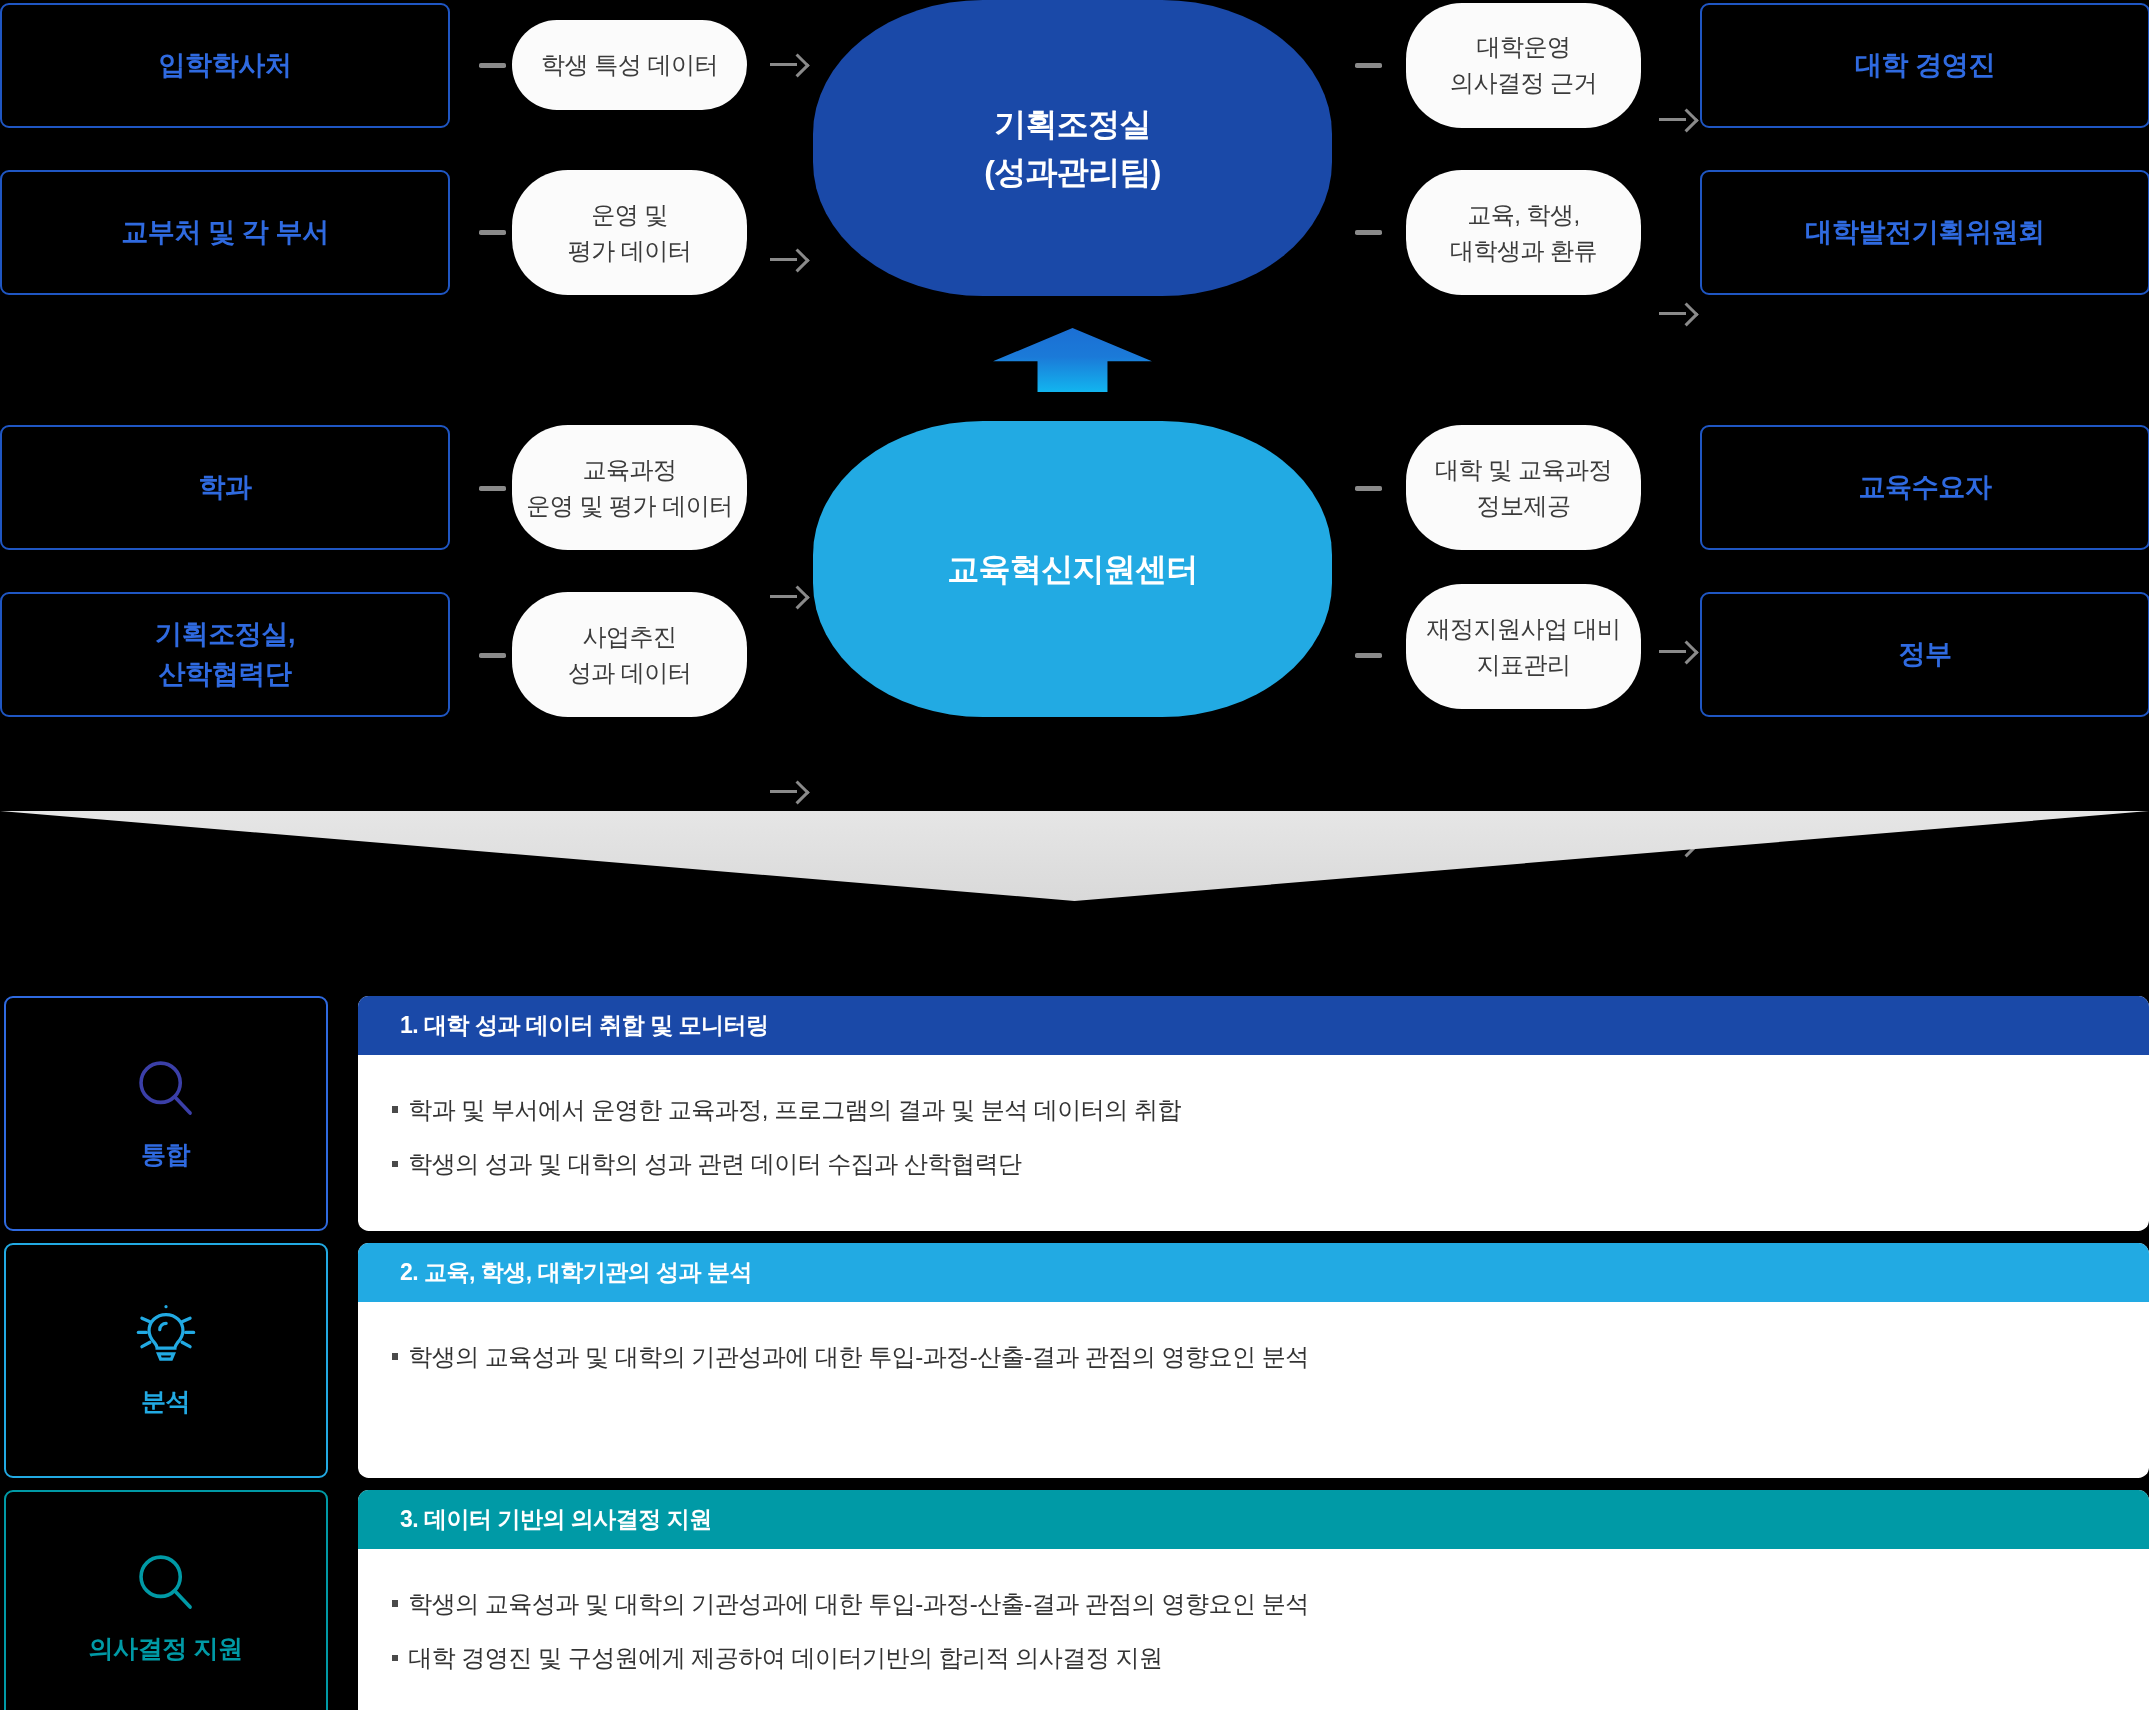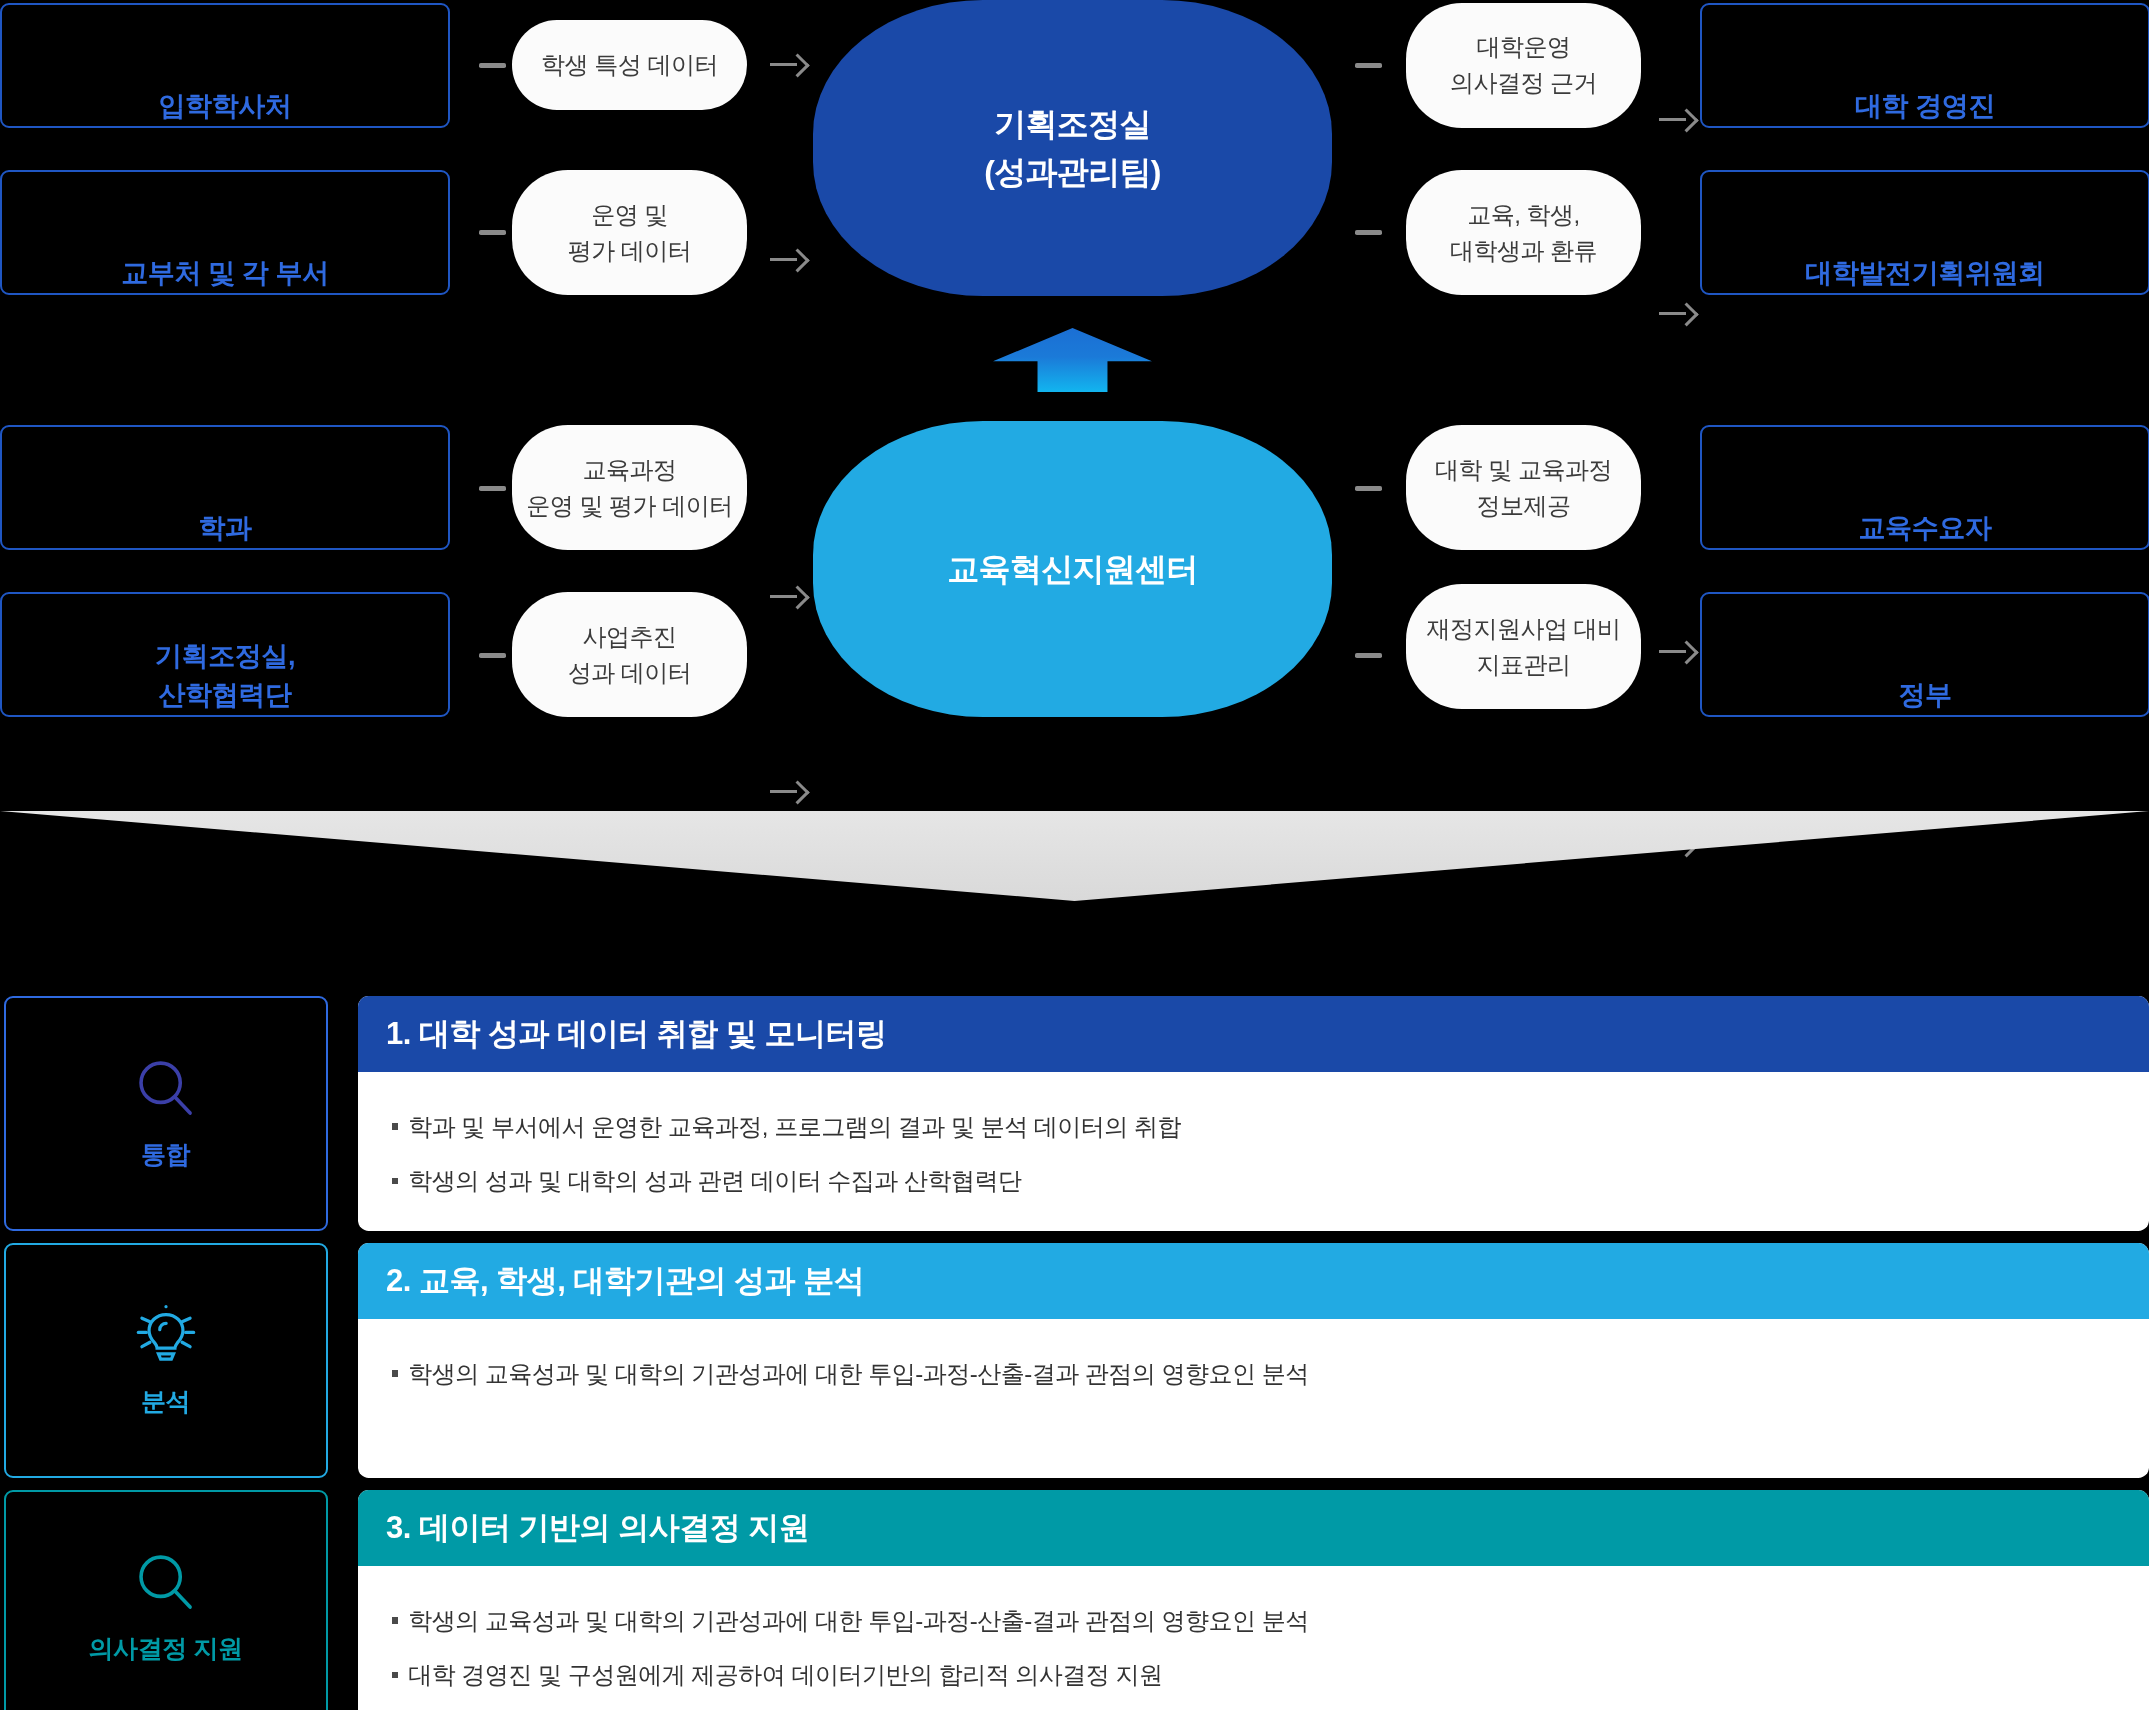--- a/index.html
+++ b/index.html
@@ -12,21 +12,21 @@
   #root { position: relative; width: 2149px; height: 1711px; }
 
   
   .abs { position: absolute; }
 
   
   .entity-box {
     border: 2.7px solid #1f56c3;
     border-radius: 9px;
     background: #000;
-    display: flex; align-items: flex-end; justify-content: center;
+    display: flex; align-items: center; justify-content: center;
     text-align: center;
   }
   .entity-label {
     color: #2f6ae0;
     font-weight: bold;
     font-size: 27px;
     line-height: 1.45;
     letter-spacing: -0.4px;
   }
 
@@ -97,23 +97,23 @@
     gap: 12.5px;
   }
   .icon-card-label { font-weight: bold; font-size: 25px; letter-spacing: -0.4px; }
 
   
   .step-card {
     border-radius: 10.7px; overflow: hidden; background: #ffffff;
     display: flex; flex-direction: column;
   }
   .step-head {
-    height: 76px; display: flex; align-items: center;
-    padding-left: 28px;
-    color: #fff; font-weight: bold; font-size: 31px; letter-spacing: -0.5px;
+    height: 59px; display: flex; align-items: center;
+    padding-left: 42px;
+    color: #fff; font-weight: bold; font-size: 23px; letter-spacing: -0.5px;
   }
   .step-body { flex: 1; padding: 38px 50px 0 34px; }
   .bullet-row {
     display: flex; align-items: flex-start; gap: 9.9px;
     margin-bottom: 19.7px;
   }
   .bullet-dot {
     width: 6.3px; height: 6.3px; background: #4a4a4a;
     margin-top: 13.4px; flex: none;
   }

